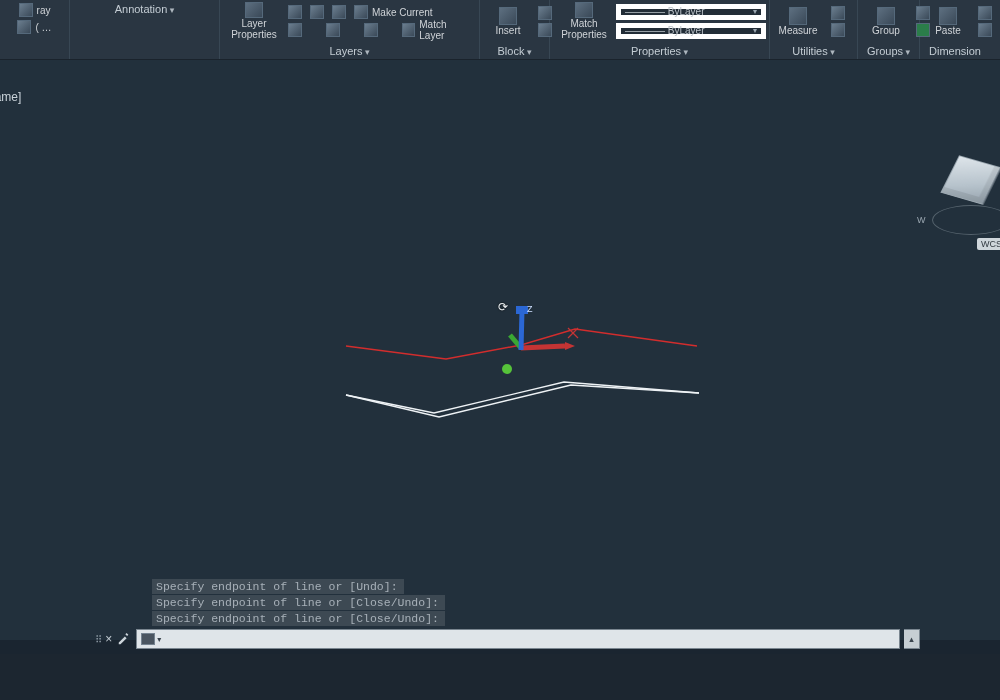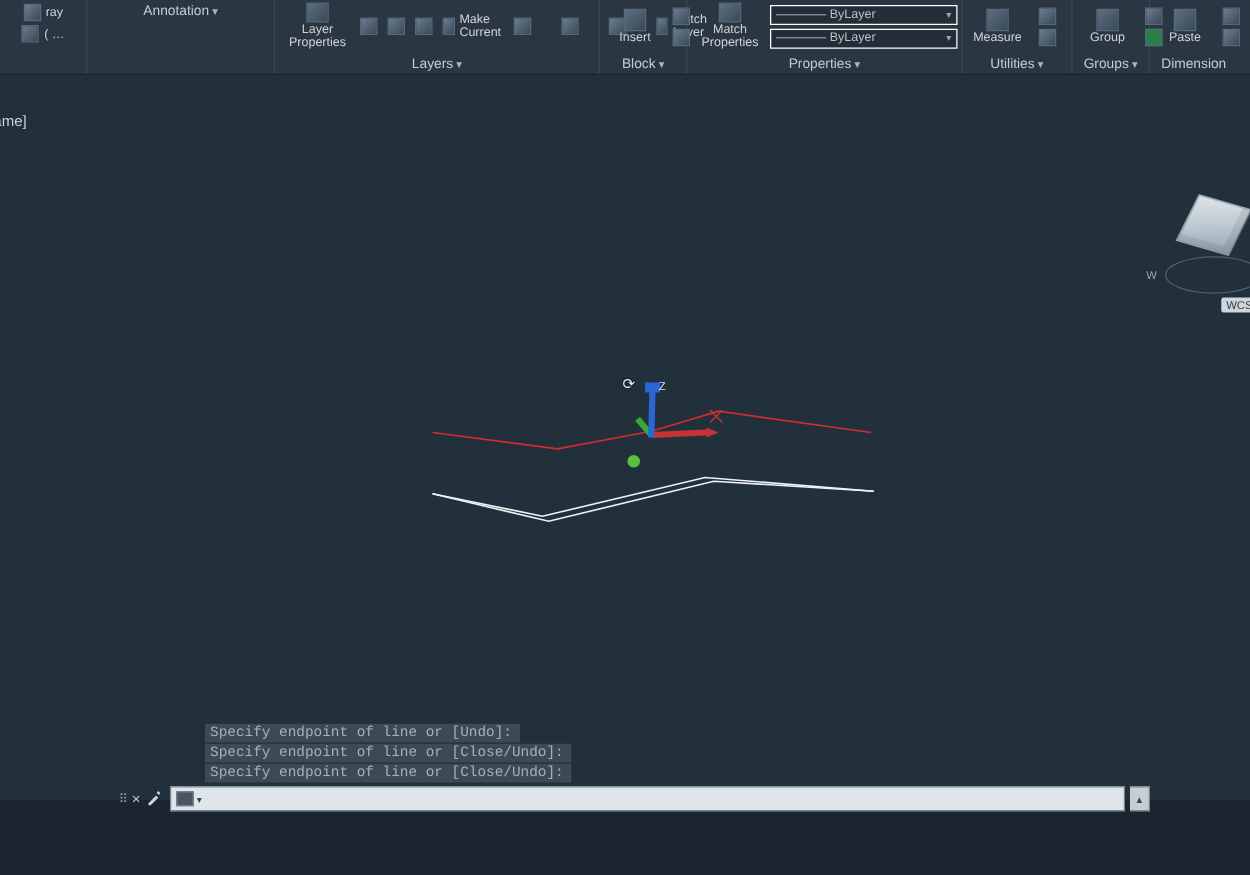--- a/index.html
+++ b/index.html
@@ -65,21 +65,21 @@
     height:16px; padding:0 2px;
     cursor:pointer; font-size:10px; color:#d0d4d8;
   }
   .smallbtn .micn { width:14px; height:14px;
     background: linear-gradient(135deg,#6b7e8f,#3a4958);
     border:1px solid #55697b;
   }
   .partial { width:70px; }
   .dd {
     height:16px; background:#222d37;
-    border:1px solid #ffffff; width:150px;
+    border:5px solid #ffffff; width:150px;
     font-size:10px; color:#bac1c7;
     display:flex; align-items:center; padding:0 4px;
     justify-content:space-between;
   }
   .dd::after{ content:"▾"; font-size:8px; color:#9aa6b0;}
   .canvas {
     position:absolute; left:0; top:60px; right:0; bottom:60px;
     background:#22303c;
     overflow:hidden;
   }
@@ -116,21 +116,20 @@
   .orbit-cursor {
     position:absolute; left:498px; top:240px;
     color:#e8edf0; font-size:12px;
     text-shadow:0 0 2px #000;
     pointer-events:none;
   }
   .cmd-history {
     position:absolute; left:152px; bottom:74px;
     font-family: Consolas, "Courier New", monospace;
     font-size:11.5px;
-    margin-left:12px;
   }
   .cmd-history div {
     background:#3d4953; color:#a7b0b8;
     padding:1px 6px 1px 4px; margin-top:1px;
     width:fit-content;
   }
   .cmdbar {
     position:absolute; left:95px; right:80px; bottom:50px;
     height:22px;
     display:flex; align-items:center; gap:4px;
@@ -178,21 +177,21 @@
   <div class="panel" style="width:150px">
     <div class="panel-title"><span class="arrow">Annotation</span></div>
   </div>
 
   <div class="panel" style="width:260px">
     <div class="panel-body">
       <div class="tool" style="min-width:56px">
         <span class="icn"></span>
         <small style="text-align:center;line-height:1.05">Layer<br>Properties</small>
       </div>
-      <div style="display:flex;flex-direction:row;gap:2px;flex:1">
+      <div style="display:flex;flex-direction:column;gap:2px;flex:1">
         <div style="display:flex;gap:4px">
           <div class="smallbtn">
               <span class="micn"></span>
             </div>
           <div class="smallbtn">
               <span class="micn"></span>
             </div>
           <div class="smallbtn">
               <span class="micn"></span>
             </div>

